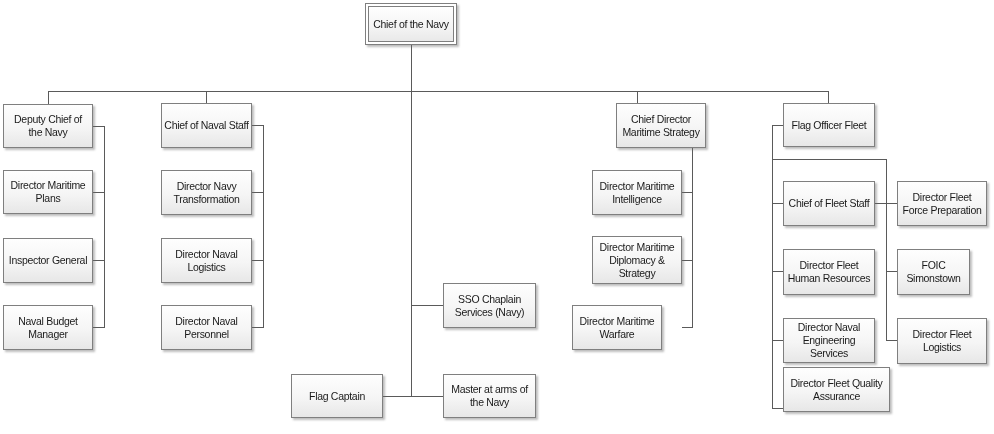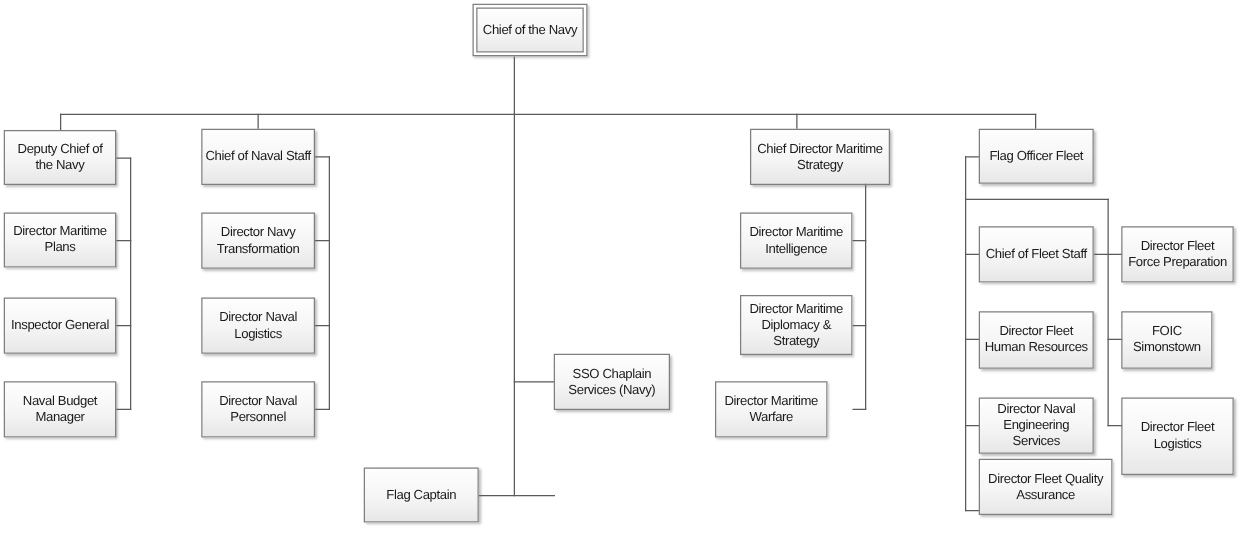--- a/index.html
+++ b/index.html
@@ -83,21 +83,21 @@
   <div class="lh" style="left:772px;top:159px;width:115px"></div>
   <div class="lv" style="left:886px;top:159px;height:182px"></div>
   <div class="lh" style="left:772px;top:203px;width:12px"></div>
   <div class="lh" style="left:772px;top:271px;width:12px"></div>
   <div class="lh" style="left:772px;top:340px;width:12px"></div>
   <div class="lh" style="left:772px;top:408px;width:12px"></div>
   <div class="lh" style="left:875px;top:203px;width:23px"></div>
   <div class="lh" style="left:886px;top:271px;width:12px"></div>
   <div class="lh" style="left:886px;top:340px;width:12px"></div>
 
-  <div class="node-root-outer" style="left:378px;top:3px;width:92px;height:42px">
+  <div class="node-root-outer" style="left:365px;top:3px;width:92px;height:42px">
     <div class="node-root-inner">Chief of the Navy</div>
   </div>
 
   <div class="node" style="left:3px;top:104px;width:90px;height:44px">
       <span>Deputy Chief of the Navy</span>
     </div>
   <div class="node" style="left:3px;top:170px;width:90px;height:44px">
       <span>Director Maritime Plans</span>
     </div>
   <div class="node" style="left:3px;top:305px;width:90px;height:45px">
@@ -119,22 +119,25 @@
   <div class="node" style="left:161px;top:305px;width:91px;height:45px">
       <span>Director Naval Personnel</span>
     </div>
 
   <div class="node" style="left:443px;top:283px;width:93px;height:45px">
       <span>SSO Chaplain Services (Navy)</span>
     </div>
   <div class="node" style="left:291px;top:374px;width:92px;height:44px">
       <span>Flag Captain</span>
     </div>
+  <div class="node" style="left:443px;top:374px;width:93px;height:44px">
+      <span>Master at arms of the Navy</span>
+    </div>
 
-  <div class="node" style="left:600px;top:103px;width:112px;height:45px">
+  <div class="node" style="left:616px;top:103px;width:90px;height:45px">
       <span>Chief Director Maritime Strategy</span>
     </div>
   <div class="node" style="left:592px;top:170px;width:90px;height:45px">
       <span>Director Maritime Intelligence</span>
     </div>
   <div class="node" style="left:592px;top:236px;width:90px;height:48px">
       <span>Director Maritime Diplomacy &amp; Strategy</span>
     </div>
   <div class="node" style="left:572px;top:305px;width:90px;height:45px">
       <span>Director Maritime Warfare</span>
@@ -156,17 +159,17 @@
   <div class="node" style="left:783px;top:367px;width:107px;height:45px">
       <span>Director Fleet Quality Assurance</span>
     </div>
 
   <div class="node" style="left:897px;top:181px;width:90px;height:45px">
       <span>Director Fleet Force Preparation</span>
     </div>
   <div class="node" style="left:897px;top:249px;width:73px;height:46px">
       <span>FOIC Simonstown</span>
     </div>
-  <div class="node" style="left:897px;top:318px;width:90px;height:62px">
+  <div class="node" style="left:897px;top:318px;width:90px;height:46px">
       <span>Director Fleet Logistics</span>
     </div>
 
 </div>
 
 </body></html>

